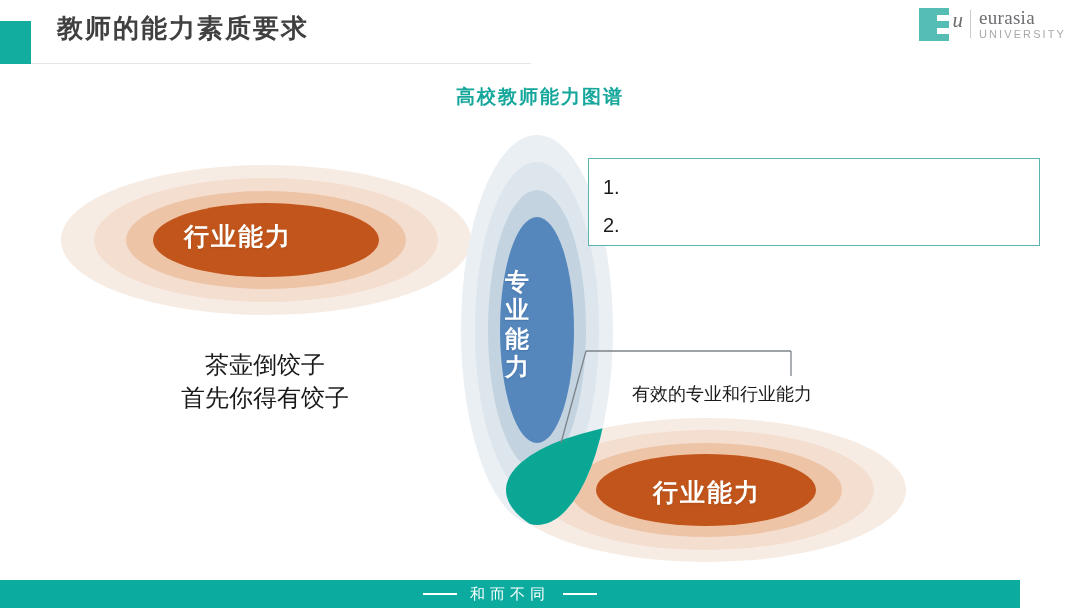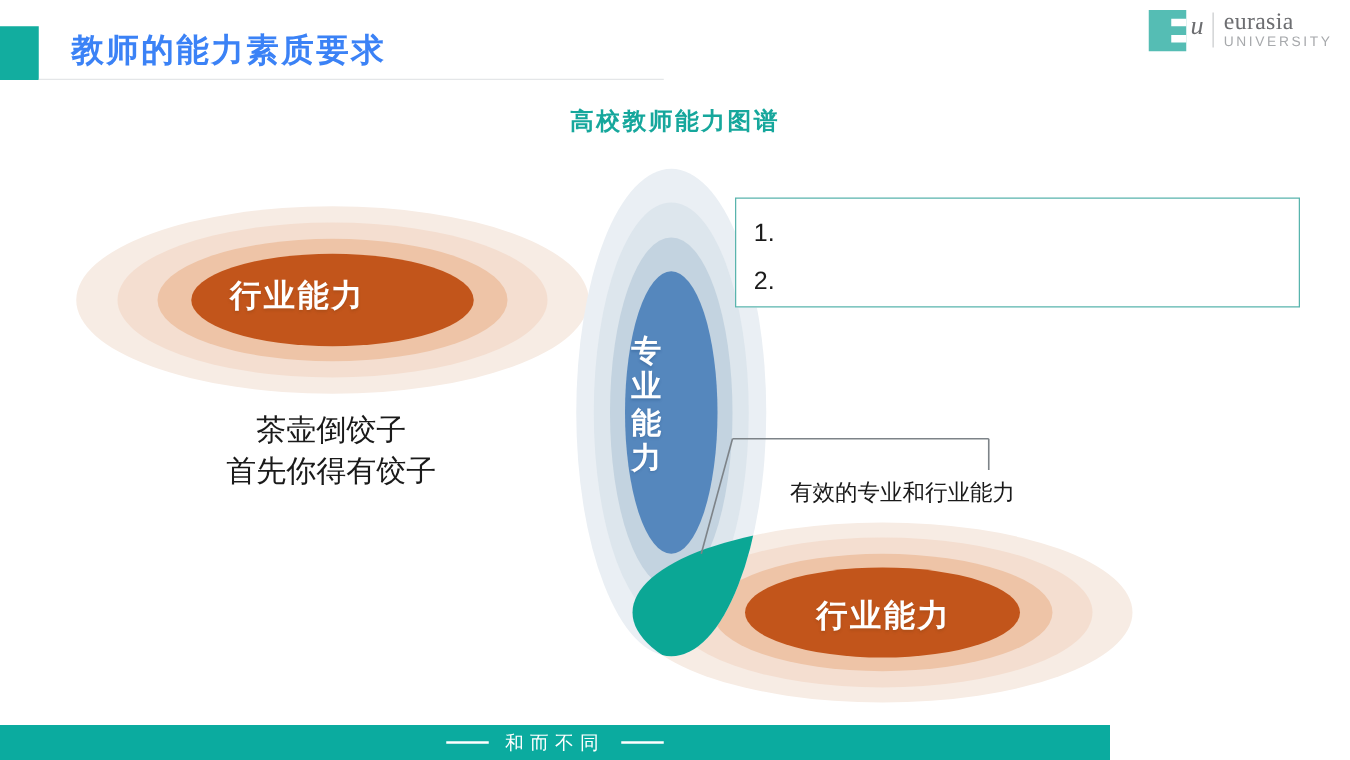--- a/index.html
+++ b/index.html
@@ -31,24 +31,24 @@
     position: absolute;
     left: 31px;
     top: 63px;
     width: 500px;
     height: 1px;
     background: #e4e6e8;
   }
   .hdr-title {
     position: absolute;
     left: 57px;
-    top: 23px;
+    top: 11px;
     font-size: 26px;
     font-weight: bold;
-    color: #3b82f6;
+    color: #404040;
     letter-spacing: 2px;
     white-space: nowrap;
   }
 
   
   .logo {
     position: absolute;
     right: 14px;
     top: 7px;
     display: flex;
@@ -179,21 +179,21 @@
     white-space: nowrap;
   }
   .note-num {
     margin-right: 4px;
   }
 
   
   .teapot-text {
     position: absolute;
     left: 110px;
-    top: 328px;
+    top: 348px;
     width: 310px;
     text-align: center;
     font-size: 24px;
     color: #1a1a1a;
     line-height: 1.38;
   }
   .teapot-text span { display: block; }
 
   .callout-text {
     position: absolute;
@@ -202,21 +202,21 @@
     font-size: 18px;
     color: #1a1a1a;
     white-space: nowrap;
   }
 
   
   .footer {
     position: absolute;
     left: 0;
     bottom: 0;
-    width: 888px;
+    width: 1020px;
     height: 28px;
     background: #0bab9f;
     display: flex;
     align-items: center;
     justify-content: center;
   }
   .footer-inner {
     display: flex;
     align-items: center;
     gap: 13px;

